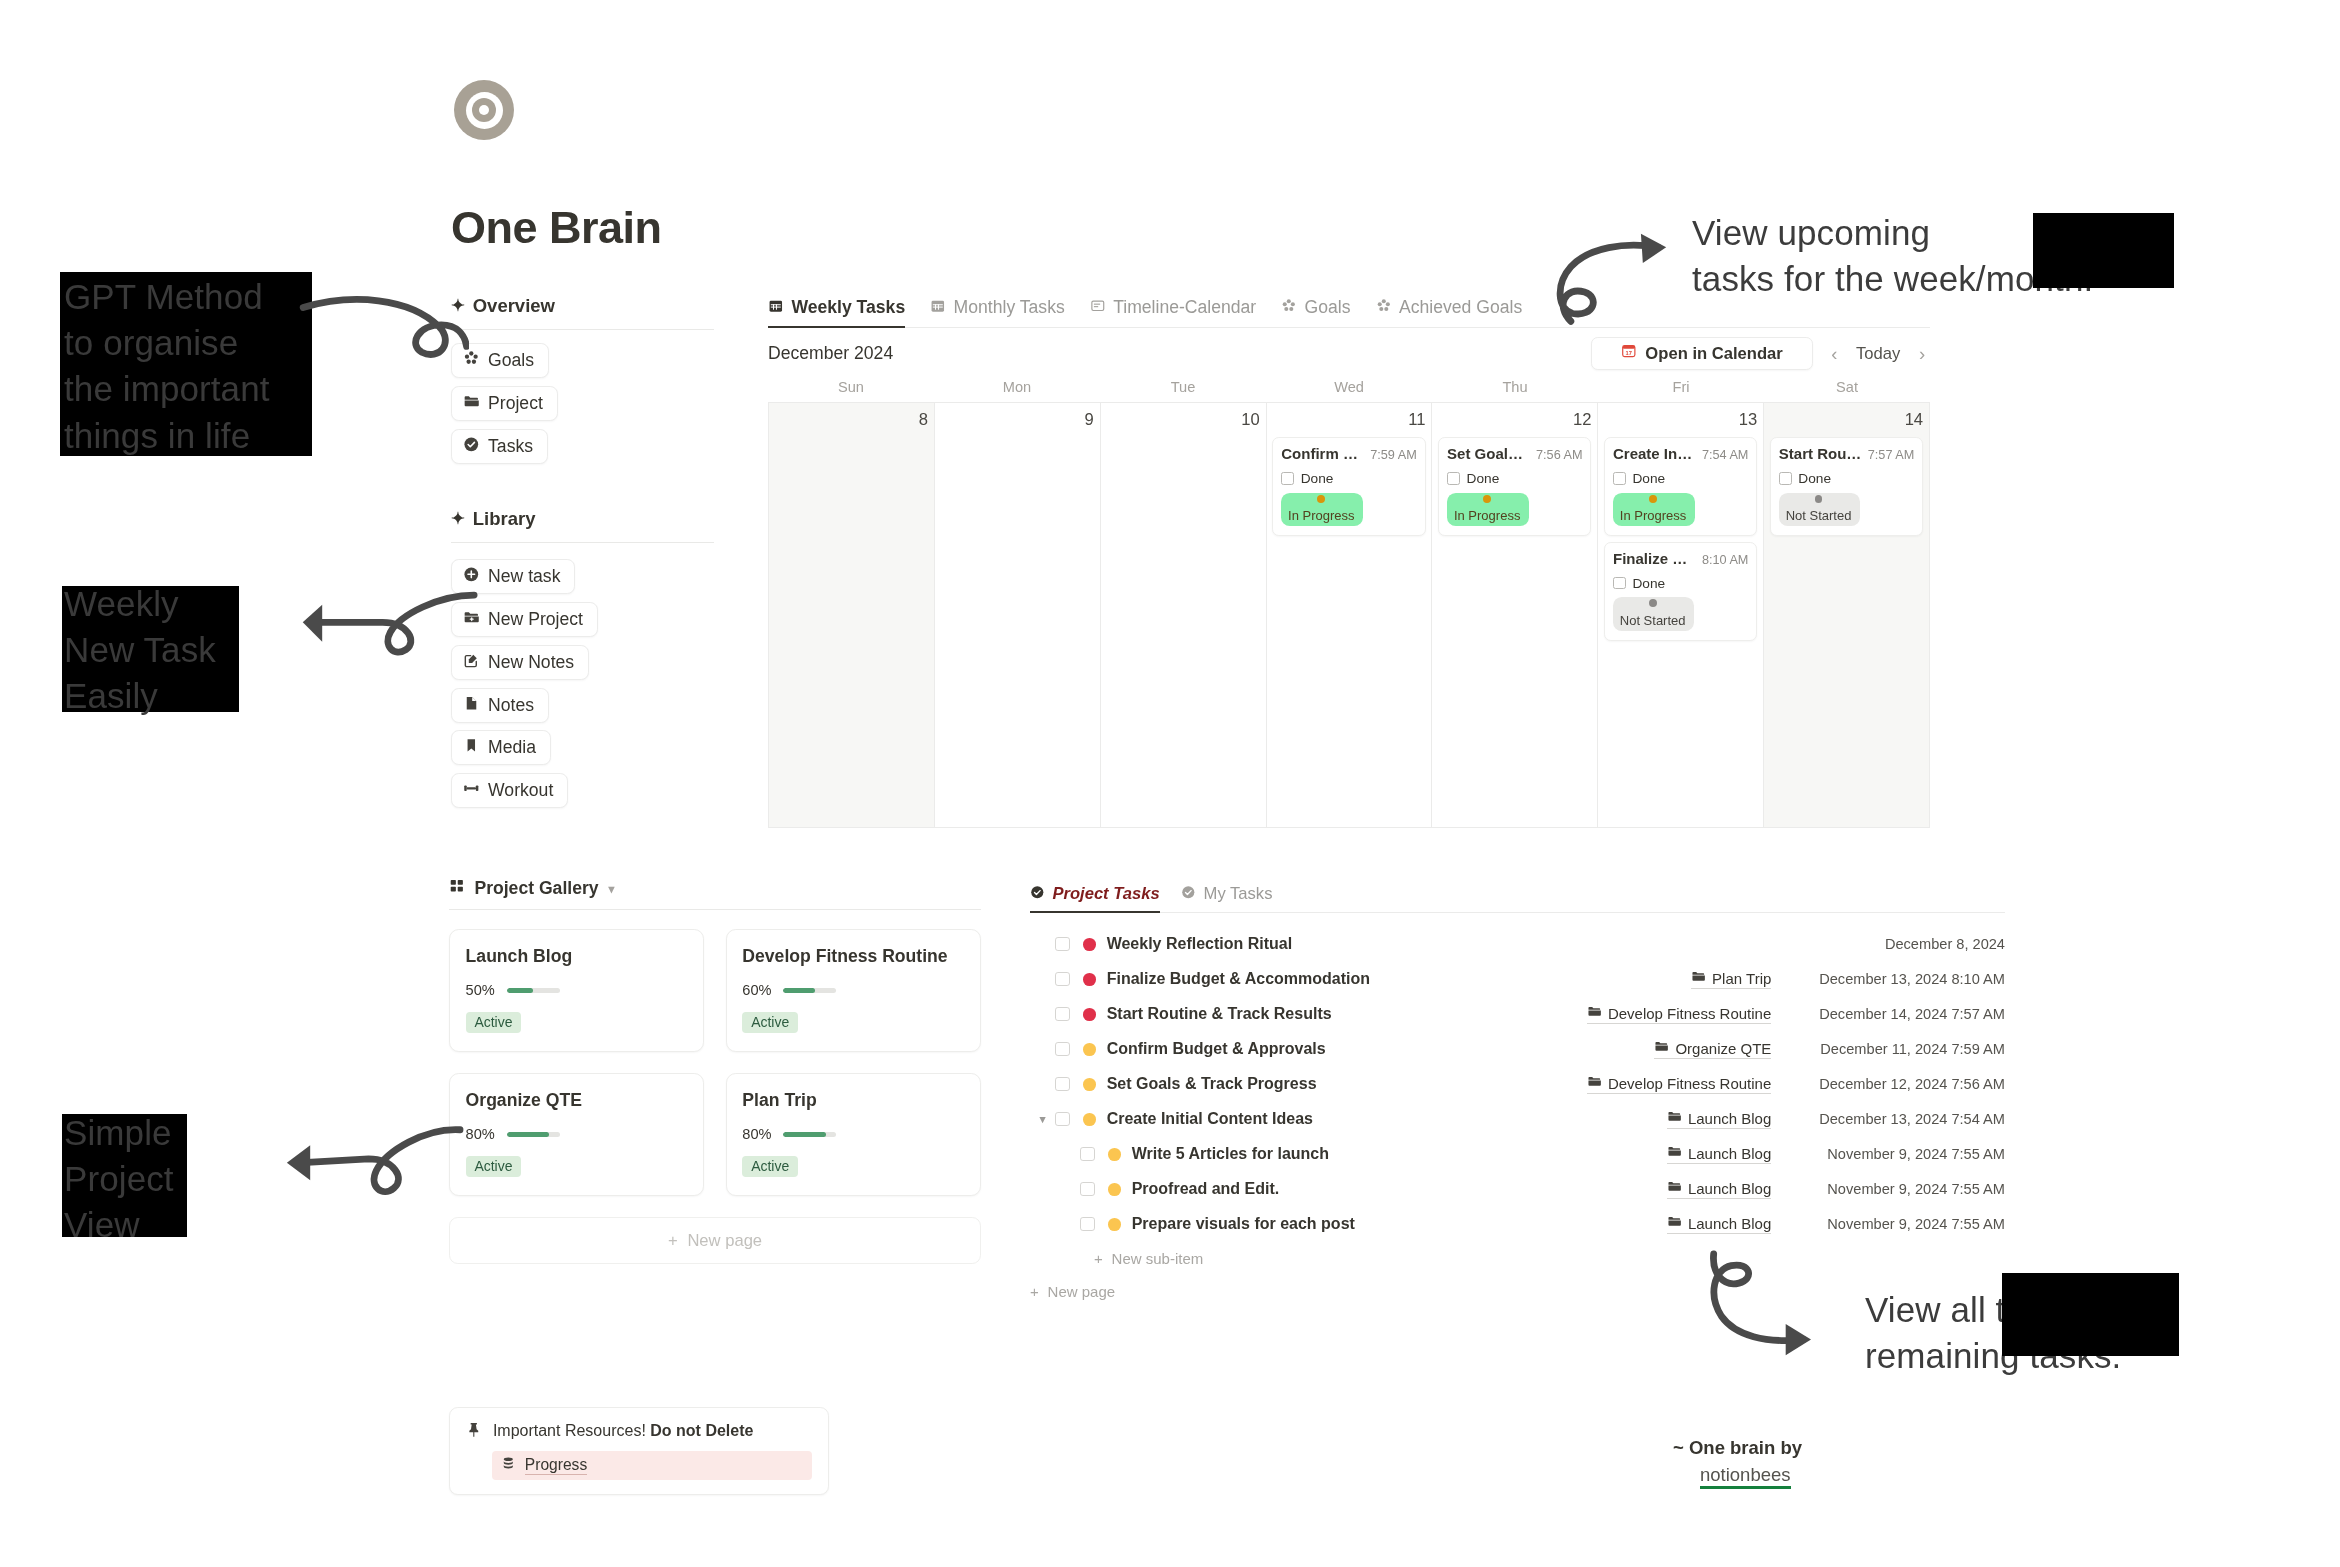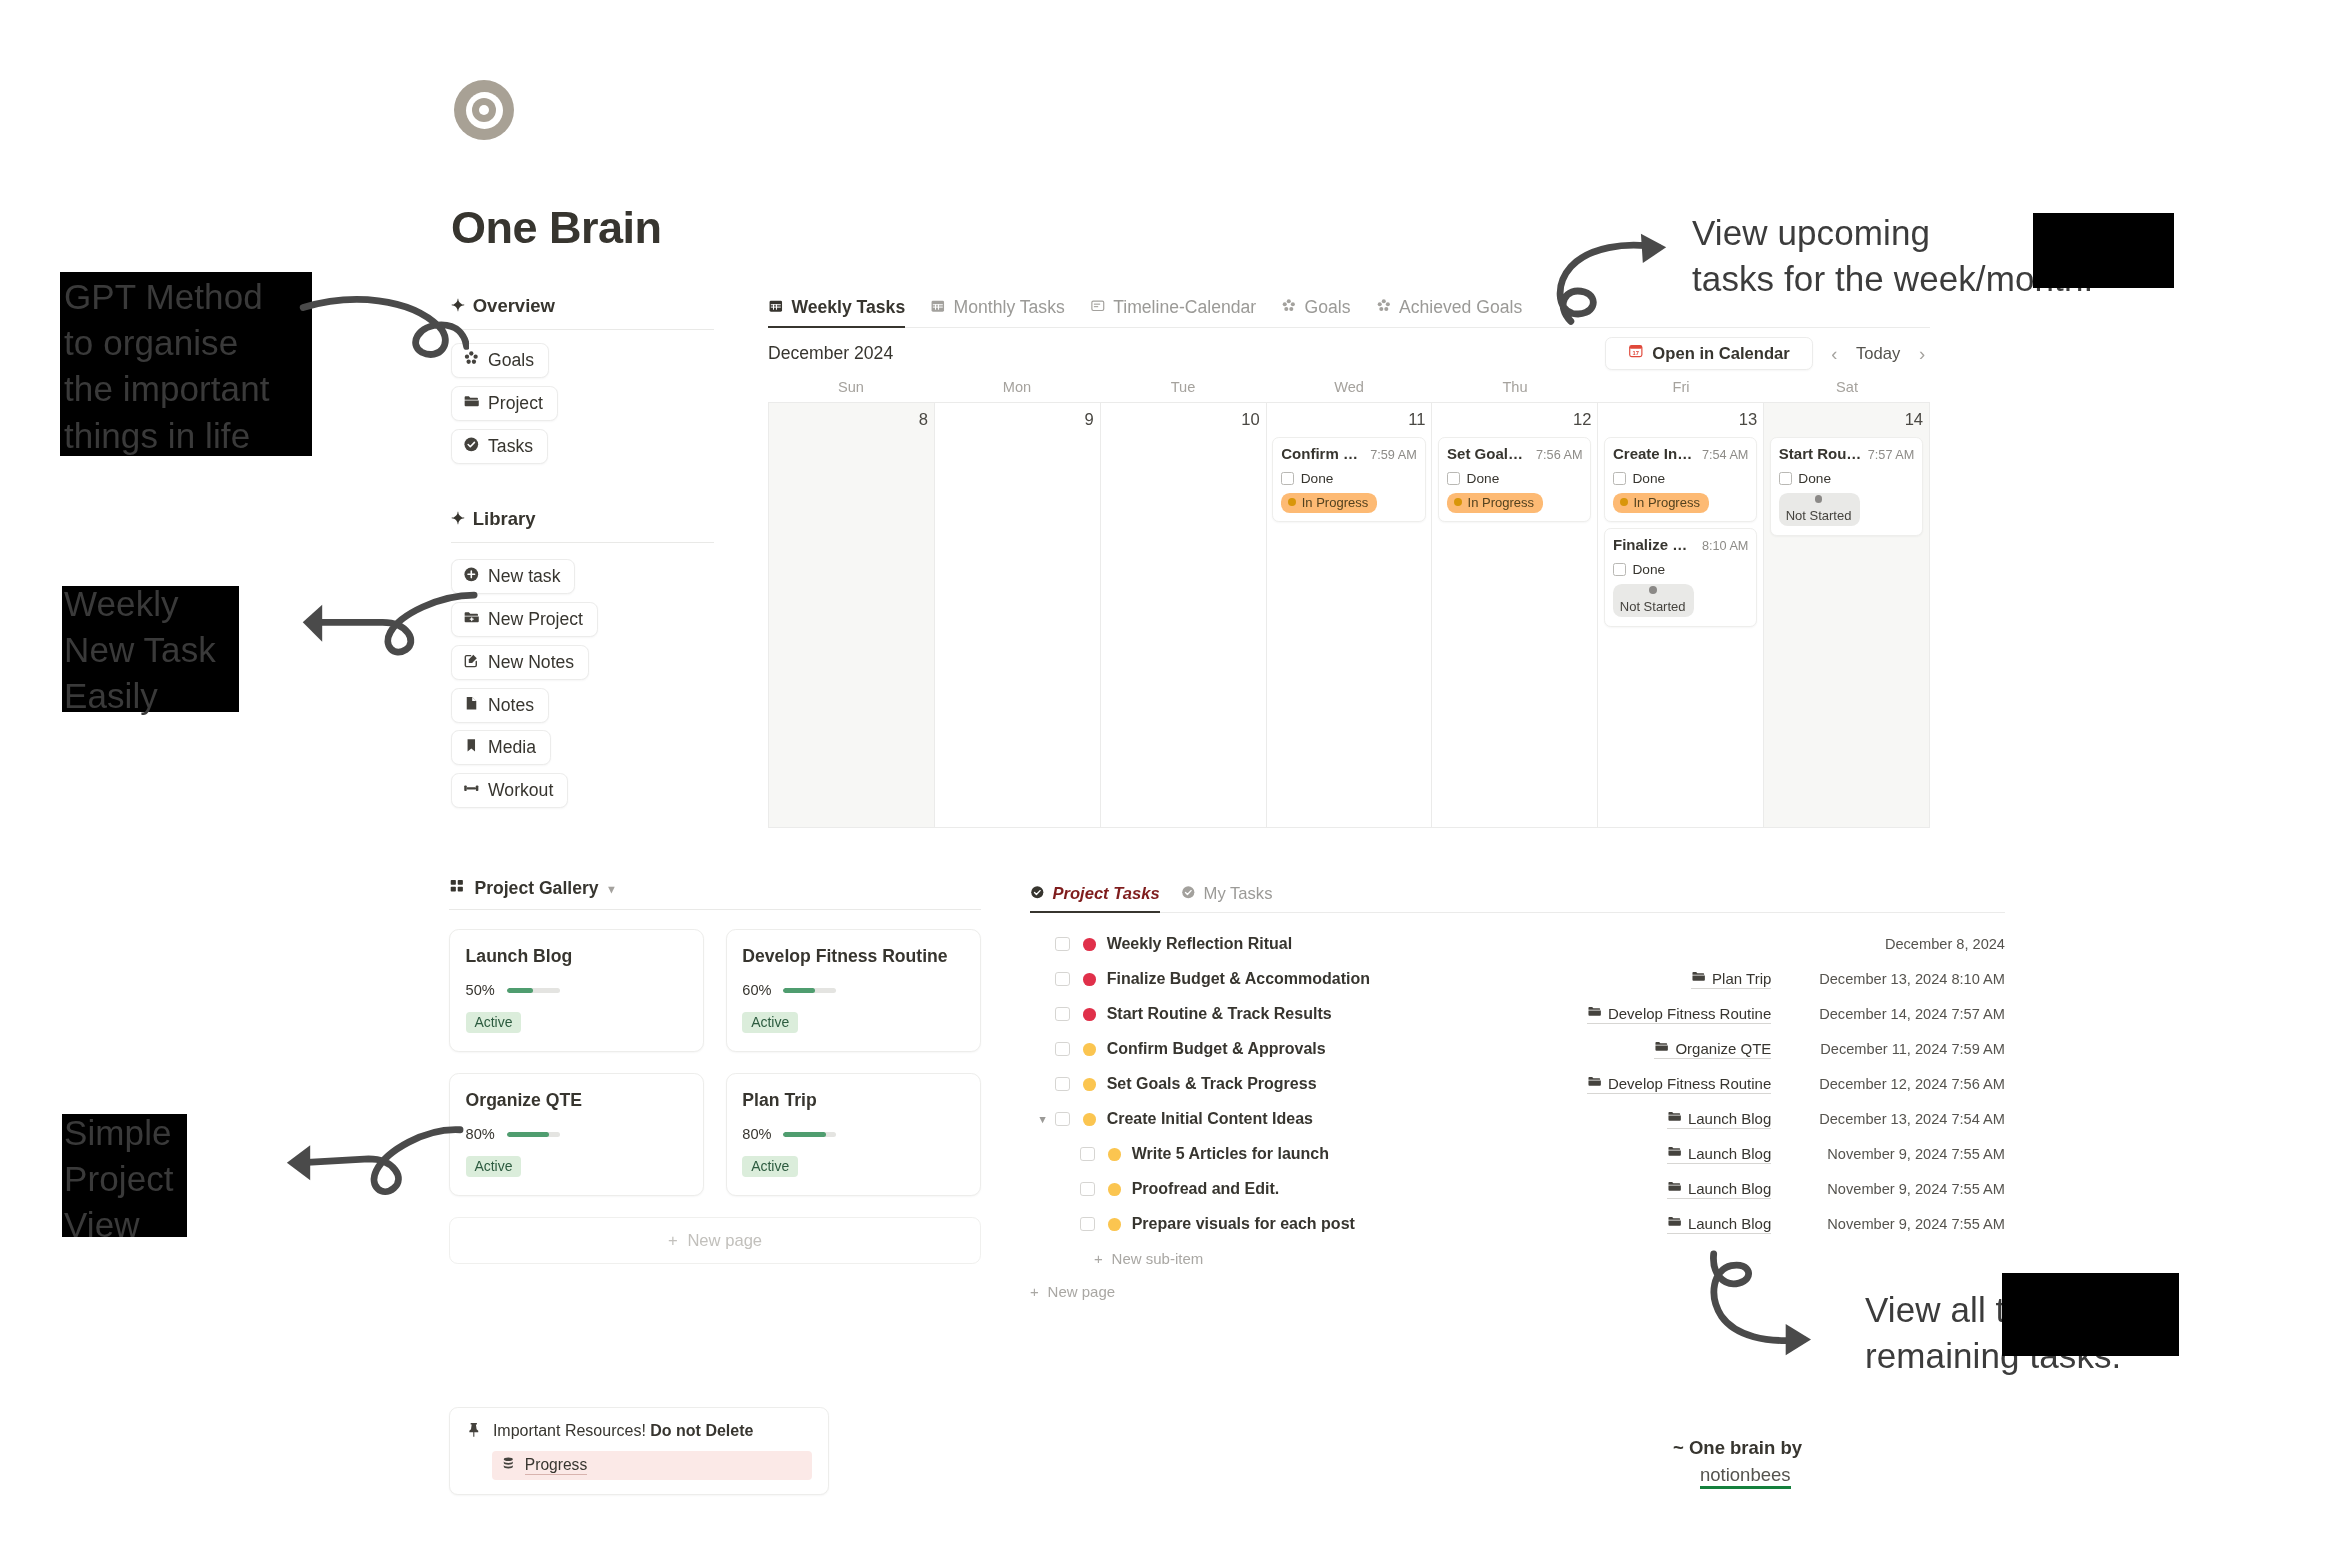--- a/index.html
+++ b/index.html
@@ -69,21 +69,21 @@
   .tab.active::after {
     content: ""; position: absolute; left: 0; right: 0; bottom: -1px;
     height: 2px; background: #37352f;
   }
 
   .cal-bar { display: flex; align-items: center; justify-content: space-between; height: 51px; }
   .cal-month { font-size: 17.6px; color: #37352f; }
   .cal-ctrls { display: flex; align-items: center; gap: 13.7px; }
   .open-cal {
     display: inline-flex; align-items: center; gap: 8.8px; height: 33px;
-    padding: 0 22px; border: 1px solid #ececeb; border-radius: 6.8px;
+    padding: 0 29px; border: 1px solid #ececeb; border-radius: 6.8px;
     background: #fff; font-size: 16.6px; font-weight: 600; color: #37352f;
     box-shadow: 0 1px 2px rgba(15,15,15,0.04);
   }
   .nav-arrow { font-size: 18.5px; color: #a4a29e; padding: 0 4.9px; }
   .today-btn { font-size: 16.6px; color: #55534e; }
 
   .dow-row { display: grid; grid-template-columns: repeat(7,1fr); }
   .dow { text-align: center; font-size: 14.6px; color: #a5a29d; padding-bottom: 6.8px; }
 
   .grid {
@@ -110,21 +110,21 @@
   }
   .ev-time { font-size: 12.7px; color: #8d8b87; white-space: nowrap; }
   .ev-done { display: flex; align-items: center; gap: 6.8px; margin-top: 8.8px; }
   .cbx { width: 12.7px; height: 12.7px; border: 1.5px solid #b9b8b4; border-radius: 2.4px; background: #fff; flex: none; }
   .ev-done span { font-size: 13.7px; color: #37352f; }
   .status {
     display: inline-flex; align-items: center; gap: 5.9px; margin-top: 6.8px;
     padding: 2px 8.8px 2.9px 6.8px; border-radius: 8.8px; font-size: 13px;
   }
   .status .sdot { width: 7.8px; height: 7.8px; border-radius: 50%; flex: none; }
-  .st-progress { background: #fdba74; color: #53421f; }
+  .st-progress { background: #86efac; color: #53421f; flex-direction: column; }
   .st-progress .sdot { background: #d9960a; }
   .st-notstarted { background: #e9e9e7; color: #45433e; flex-direction: column; }
   .st-notstarted .sdot { background: #8b8987; }
 
   
   .gal { position: absolute; left: 449px; top: 878px; width: 532px; }
   .gal-head { display: flex; align-items: center; gap: 9.8px; font-size: 17.6px; font-weight: 600; color: #37352f; padding-bottom: 9.8px; }
   .gal-caret { color: #a4a29e; font-size: 11.7px; }
   .gal-rule { height: 1px; background: #e9e9e7; }
   .cards { display: grid; grid-template-columns: 1fr 1fr; gap: 21.5px; margin-top: 19.5px; }

